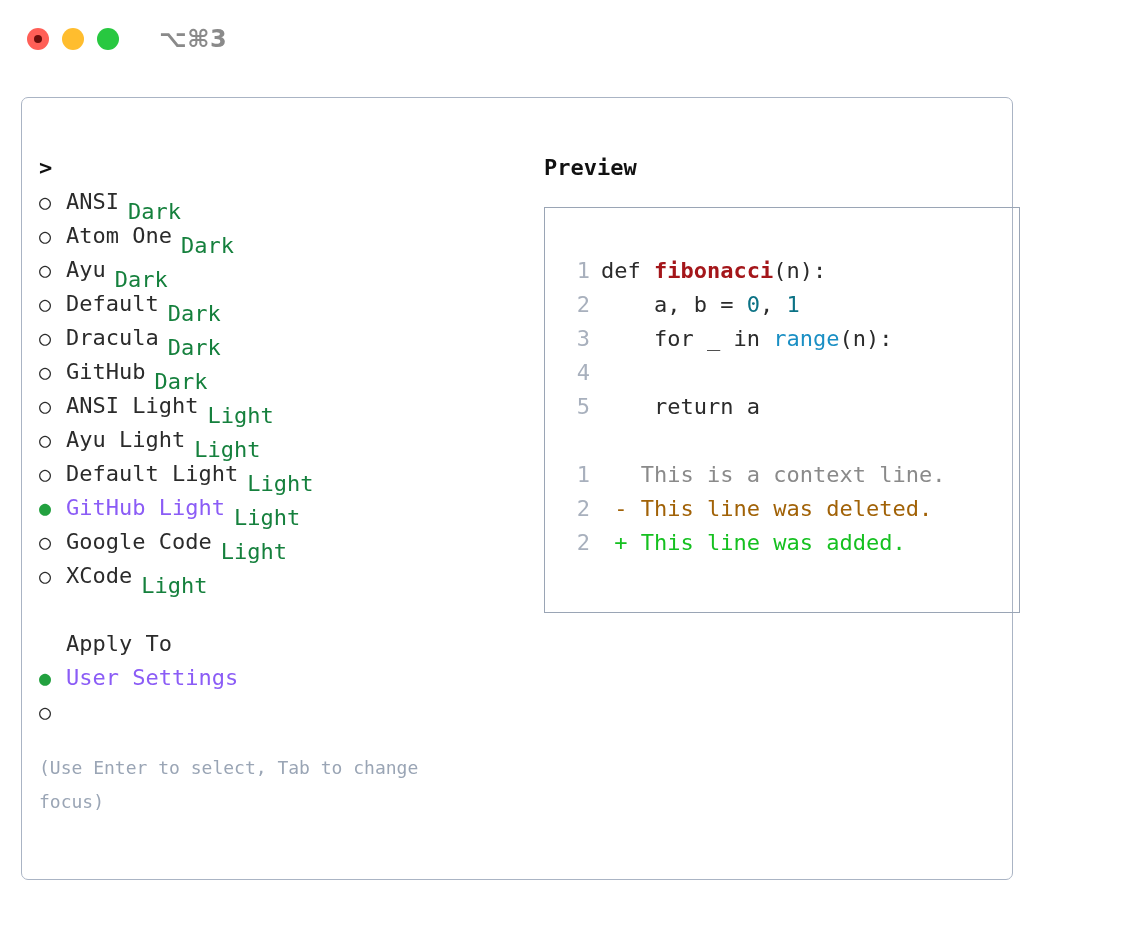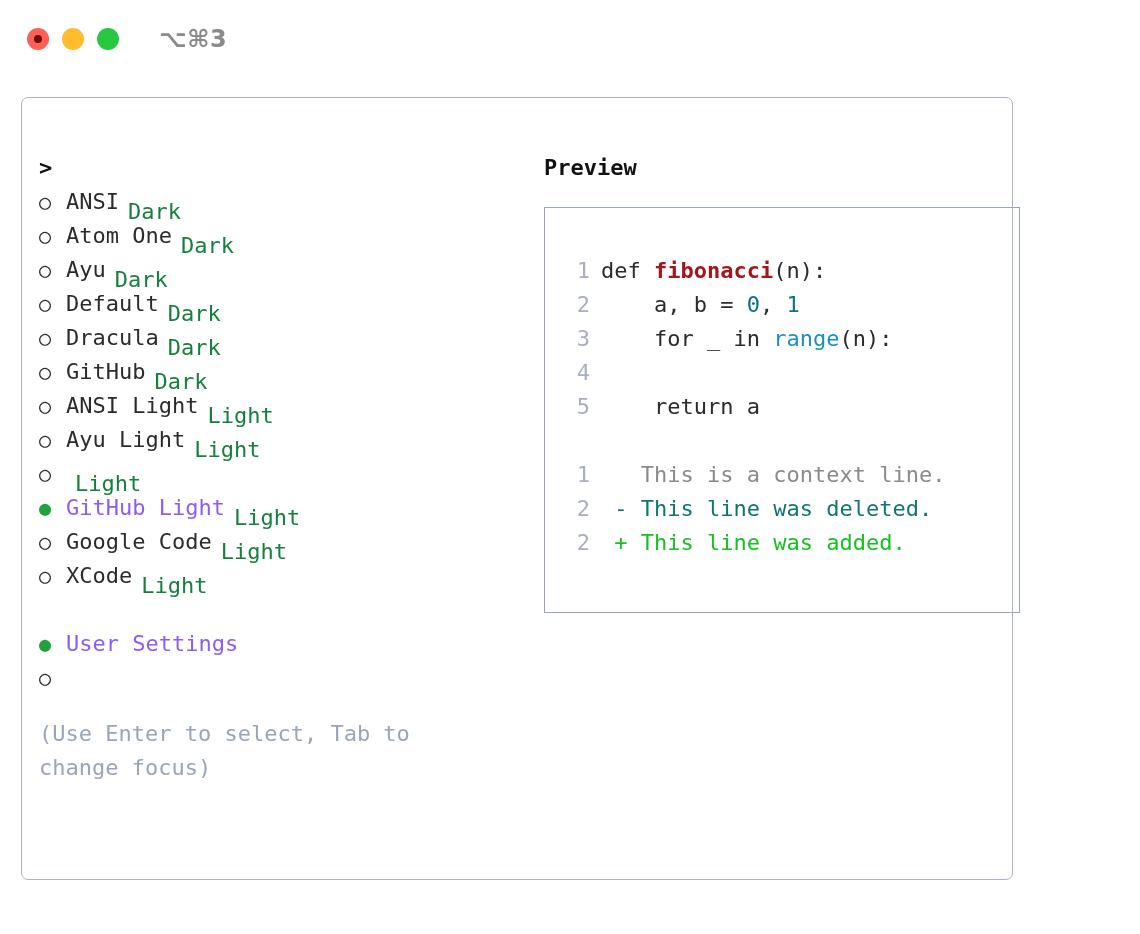--- a/index.html
+++ b/index.html
@@ -123,21 +123,21 @@
   .tag {
     color: #15803d;
     margin-left: 9px;
     margin-top: 20px;
   }
 
   .section-gap { height: 34px; }
 
   .hint {
     margin-top: 22px;
-    font-size: 22px;
+    font-size: 18px;
     line-height: 34px;
     color: #9aa5b5;
     width: 420px;
     white-space: normal;
   }
 
   
   .right-col {
     position: absolute;
     left: 483px;
@@ -174,21 +174,21 @@
     margin-right: 11px;
   }
   .code-text { color: #2b2b2b; }
 
   .tok-fn   { color: #a4161a; font-weight: bold; }
   .tok-num  { color: #0b7285; }
   .tok-call { color: #1a8fc4; }
 
   .diff-gap { height: 34px; }
   .diff-context { color: #8a8a8a; text-align: right; }
-  .diff-del { color: #0f766e; }
+  .diff-del { color: #a16207; }
   .diff-add { color: #15c020; }
 </style>
 </head>
 <body>
 
 <div class="app-window">
 
   <div class="titlebar">
     <div class="traffic-lights">
       <span class="light light-close"></span>
@@ -209,28 +209,32 @@
 
         <div id="theme-list">
             <div class="row"><span class="marker">○</span><span class="label">ANSI</span><span class="tag">Dark</span></div>
             <div class="row"><span class="marker">○</span><span class="label">Atom One</span><span class="tag">Dark</span></div>
             <div class="row"><span class="marker">○</span><span class="label">Ayu</span><span class="tag">Dark</span></div>
             <div class="row"><span class="marker">○</span><span class="label">Default</span><span class="tag">Dark</span></div>
             <div class="row"><span class="marker">○</span><span class="label">Dracula</span><span class="tag">Dark</span></div>
             <div class="row"><span class="marker">○</span><span class="label">GitHub</span><span class="tag">Dark</span></div>
             <div class="row"><span class="marker">○</span><span class="label">ANSI Light</span><span class="tag">Light</span></div>
             <div class="row"><span class="marker">○</span><span class="label">Ayu Light</span><span class="tag">Light</span></div>
-            <div class="row"><span class="marker">○</span><span class="tag">Light</span></div>
+            <div class="row"><span class="marker">○</span><span class="label">Default Light</span><span class="tag">Light</span></div>
             <div class="row"><span class="marker sel">●</span><span class="label sel">GitHub Light</span><span class="tag">Light</span></div>
             <div class="row"><span class="marker">○</span><span class="label">Google Code</span><span class="tag">Light</span></div>
             <div class="row"><span class="marker">○</span><span class="label">XCode</span><span class="tag">Light</span></div>
           </div>
 
         <div class="section-gap"></div>
 
+        <div class="row">
+          <span class="marker"></span>
+          <span class="label">Apply To</span>
+        </div>
 
         <div id="apply-list">
             <div class="row"><span class="marker sel">●</span><span class="label sel">User Settings</span></div>
             <div class="row"><span class="marker">○</span></div>
           </div>
 
         <div class="hint">(Use Enter to select, Tab to change focus)</div>
       </div>
 
       <div class="right-col">

